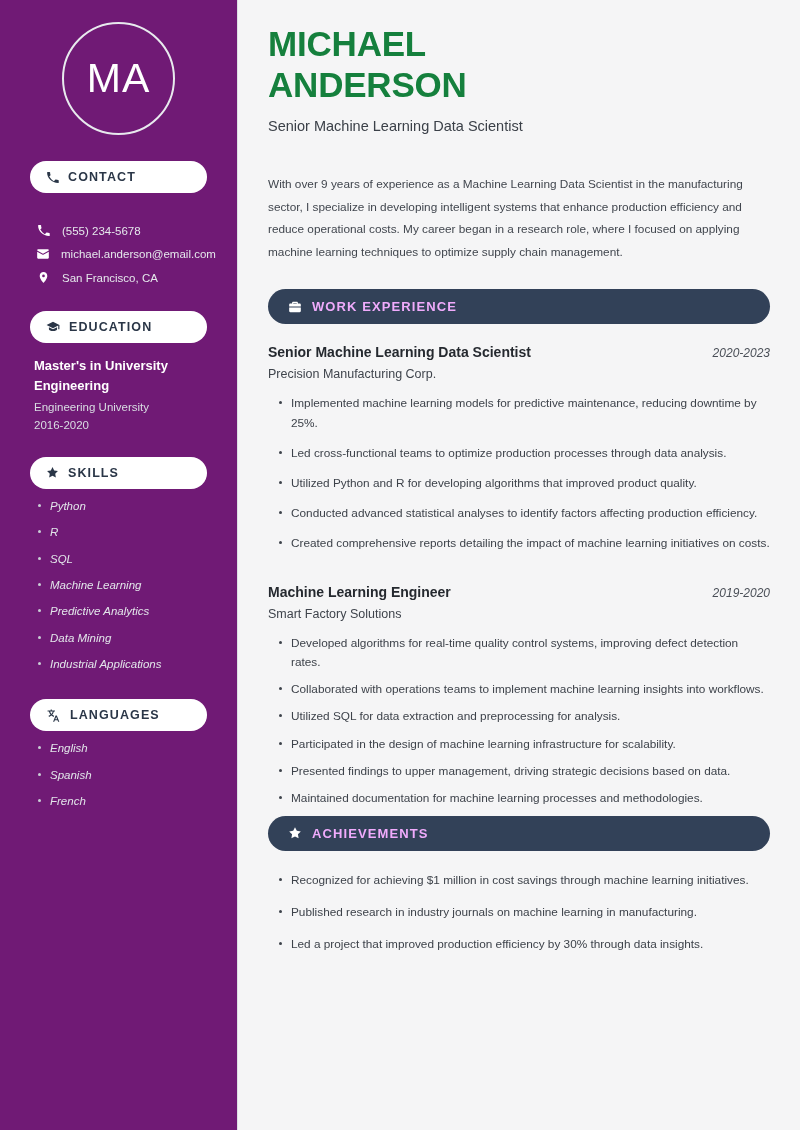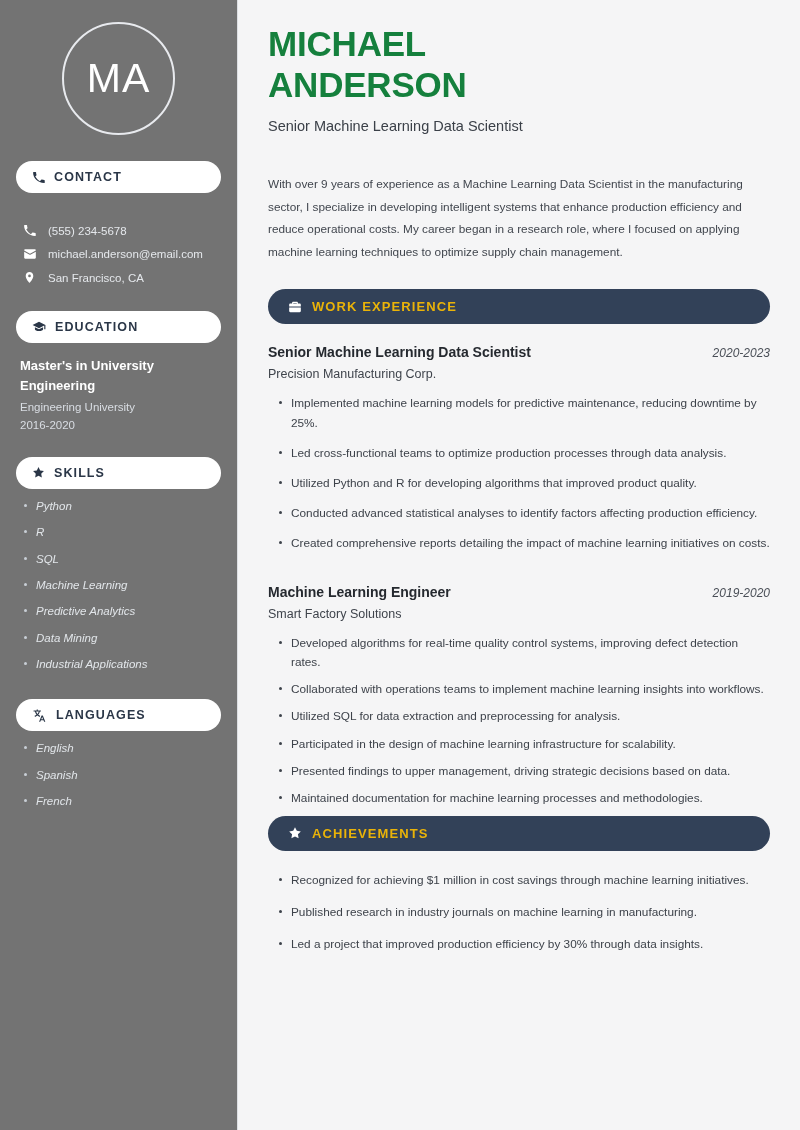--- a/index.html
+++ b/index.html
@@ -18,23 +18,23 @@
     height: 1130px;
     display: flex;
     background: #f5f5f6;
     overflow: hidden;
   }
 
   
   .sidebar {
     width: 238px;
     min-width: 238px;
-    background: #737373;
+    background: #701a75;
     border-right: 1px solid #dcdfe3;
-    padding: 0 16px;
+    padding: 0 30px;
     color: #ffffff;
   }
 
   .avatar-wrap {
     display: flex;
     justify-content: center;
     padding-top: 22px;
     padding-bottom: 26px;
   }
   .avatar {
@@ -148,21 +148,21 @@
     font-size: 11.8px;
     color: #41464e;
     line-height: 1.92;
     max-width: 508px;
   }
 
   
   .bar {
     margin-top: 26px;
     background: #324158;
-    color: #eab308;
+    color: #f0abfc;
     border-radius: 999px;
     height: 35px;
     display: flex;
     align-items: center;
     gap: 10px;
     padding: 0 20px;
     font-size: 13px;
     font-weight: 700;
     letter-spacing: 1.1px;
   }

